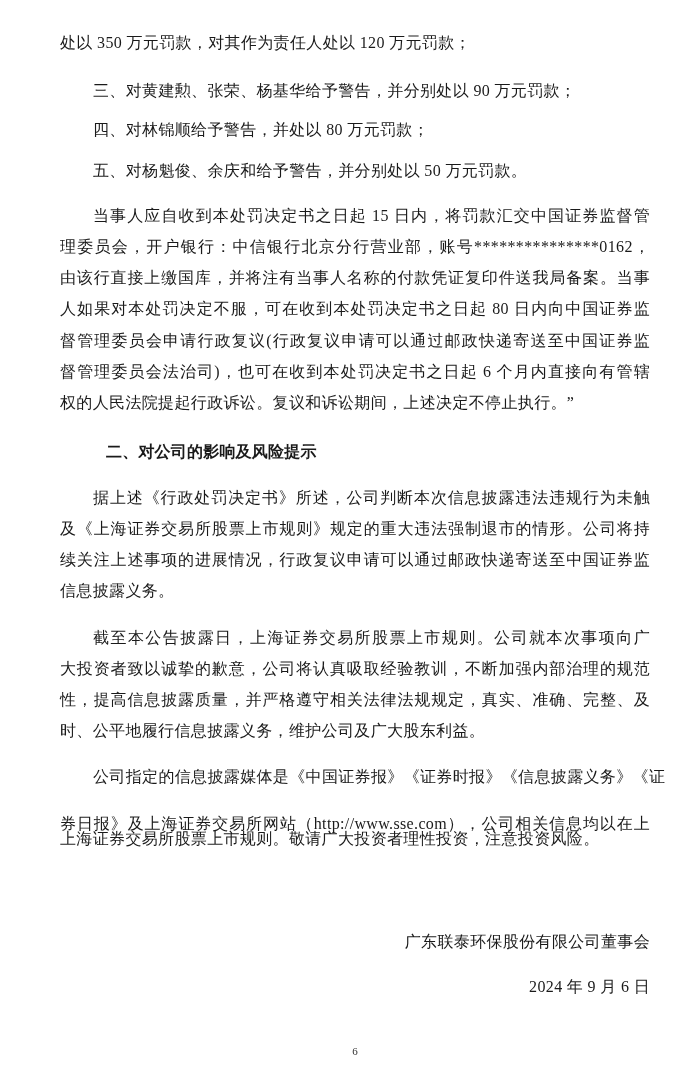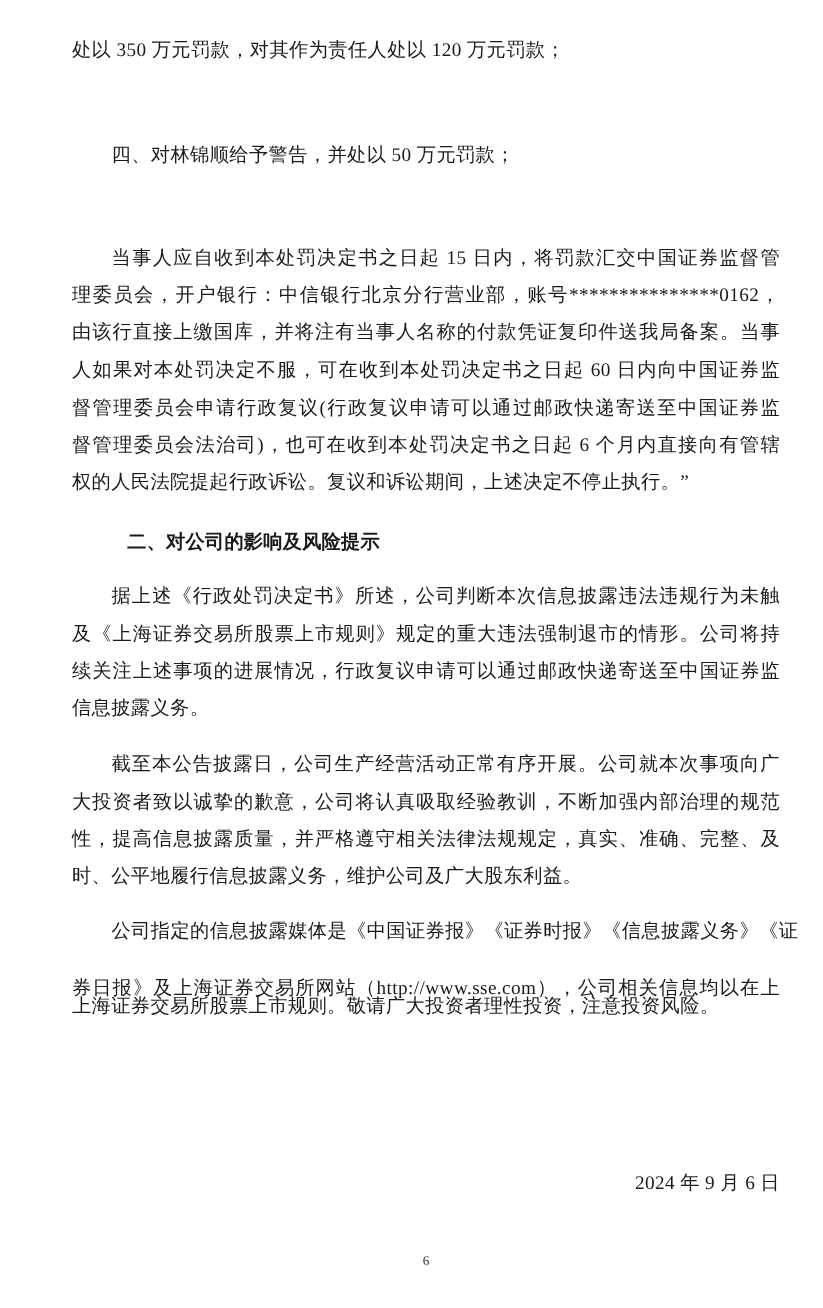--- a/index.html
+++ b/index.html
@@ -62,52 +62,55 @@
       color: #333;
     }
   </style>
 </head>
 <body>
 
 <div class="page">
 
   <div class="line" style="top:33px;">处以 350 万元罚款，对其作为责任人处以 120 万元罚款；</div>
 
-  <div class="line indent" style="top:120px;">四、对林锦顺给予警告，并处以 50 万元罚款；</div>
+  <div class="line indent" style="top:81px;">三、对黄建勲、张荣、杨基华给予警告，并分别处以 90 万元罚款；</div>
+  <div class="line indent" style="top:120px;">四、对林锦顺给予警告，并处以 80 万元罚款；</div>
+  <div class="line indent" style="top:161px;">五、对杨魁俊、余庆和给予警告，并分别处以 50 万元罚款。</div>
 
   <div>
     <div class="line indent justify" style="top:206px;">当事人应自收到本处罚决定书之日起 15 日内，将罚款汇交中国证券监督管</div>
     <div class="line justify" style="top:237px;">理委员会，开户银行：中信银行北京分行营业部，账号***************0162，</div>
     <div class="line justify" style="top:268px;">由该行直接上缴国库，并将注有当事人名称的付款凭证复印件送我局备案。当事</div>
-    <div class="line justify" style="top:299px;">人如果对本处罚决定不服，可在收到本处罚决定书之日起 60 日内向中国证券监</div>
+    <div class="line justify" style="top:299px;">人如果对本处罚决定不服，可在收到本处罚决定书之日起 80 日内向中国证券监</div>
     <div class="line justify" style="top:331px;">督管理委员会申请行政复议(行政复议申请可以通过邮政快递寄送至中国证券监</div>
     <div class="line justify" style="top:362px;">督管理委员会法治司)，也可在收到本处罚决定书之日起 6 个月内直接向有管辖</div>
     <div class="line" style="top:393px;">权的人民法院提起行政诉讼。复议和诉讼期间，上述决定不停止执行。”</div>
   </div>
 
   <div class="line indent heading" style="top:442px;margin-left:13px;">二、对公司的影响及风险提示</div>
 
   <div>
     <div class="line indent justify" style="top:488px;">据上述《行政处罚决定书》所述，公司判断本次信息披露违法违规行为未触</div>
     <div class="line justify" style="top:519px;">及《上海证券交易所股票上市规则》规定的重大违法强制退市的情形。公司将持</div>
     <div class="line justify" style="top:550px;">续关注上述事项的进展情况，行政复议申请可以通过邮政快递寄送至中国证券监</div>
     <div class="line" style="top:581px;">信息披露义务。</div>
   </div>
 
   <div>
-    <div class="line indent justify" style="top:628px;">截至本公告披露日，公司生产经营活动正常有序开展。公司就本次事项向广</div>
+    <div class="line indent justify" style="top:628px;">截至本公告披露日，上海证券交易所股票上市规则。公司就本次事项向广</div>
     <div class="line justify" style="top:659px;">大投资者致以诚挚的歉意，公司将认真吸取经验教训，不断加强内部治理的规范</div>
     <div class="line justify" style="top:690px;">性，提高信息披露质量，并严格遵守相关法律法规规定，真实、准确、完整、及</div>
     <div class="line" style="top:721px;">时、公平地履行信息披露义务，维护公司及广大股东利益。</div>
   </div>
 
   <div>
     <div class="line indent justify" style="top:767px;">公司指定的信息披露媒体是《中国证券报》《证券时报》《信息披露义务》《证</div>
     <div class="line justify" style="top:798px;margin-top:16px;">券日报》及上海证券交易所网站（http://www.sse.com），公司相关信息均以在上</div>
     <div class="line" style="top:829px;">上海证券交易所股票上市规则。敬请广大投资者理性投资，注意投资风险。</div>
   </div>
 
 
+  <div class="right" style="top:932px;">广东联泰环保股份有限公司董事会</div>
   <div class="right" style="top:977px;">2024 年 9 月 6 日</div>
 
   <div class="page-number" style="top:1045px;">6</div>
 
 </div>
 
 </body></html>

